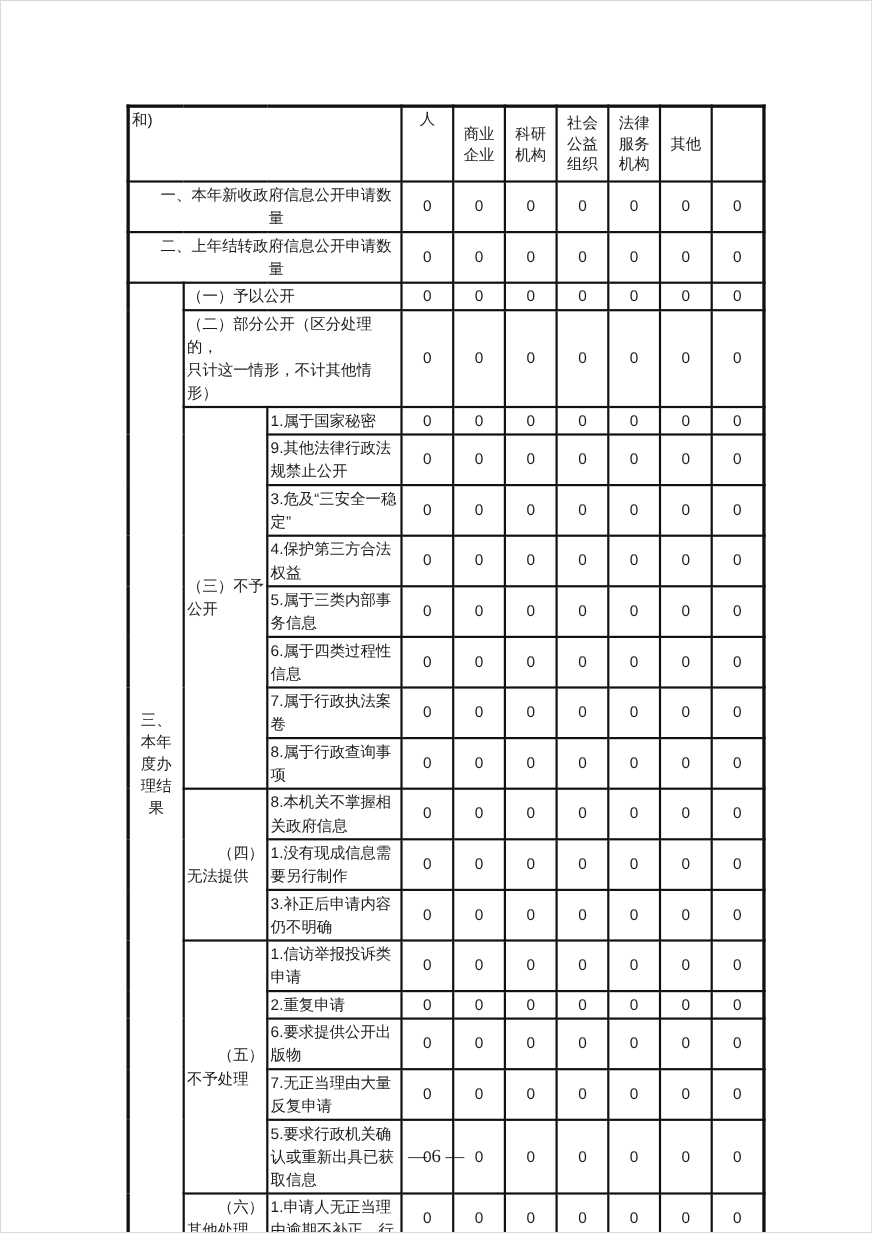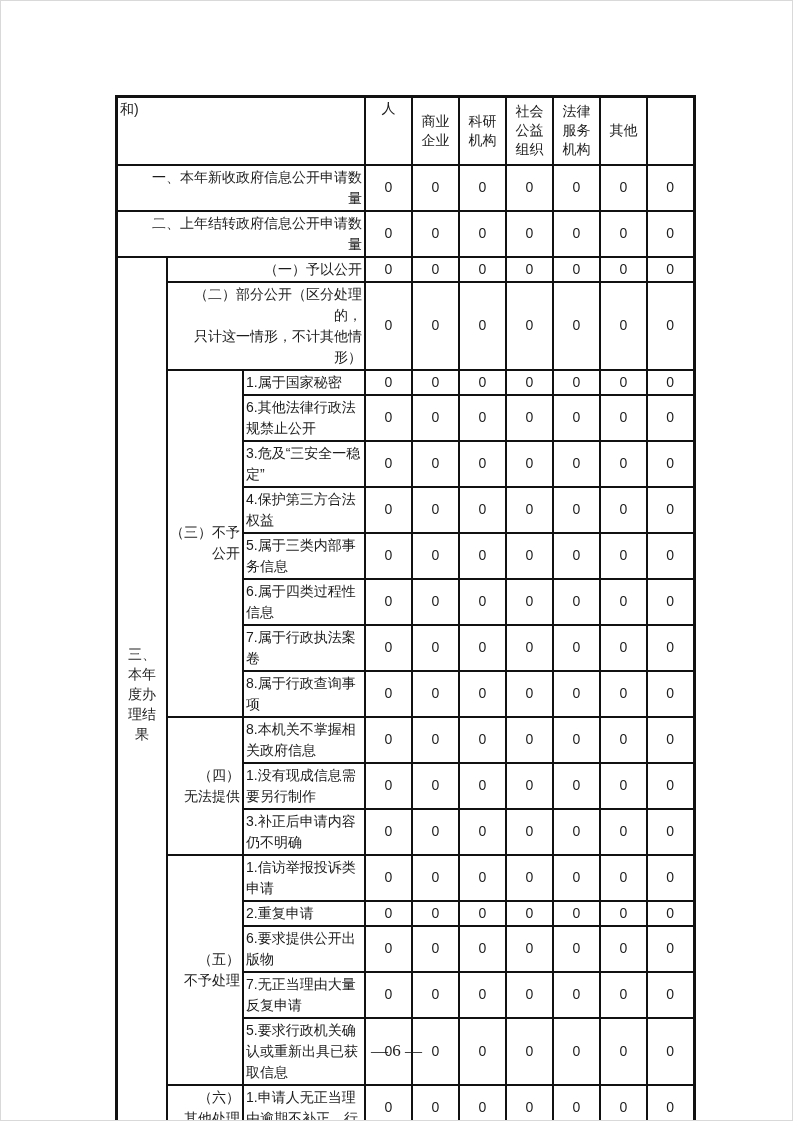--- a/index.html
+++ b/index.html
@@ -41,23 +41,23 @@
     height: 68px;
     line-height: 19px;
   }
   th.va-top { vertical-align: top; }
   th.corner {
     text-align: left;
     vertical-align: top;
     white-space: pre-line;
   }
   td.val { text-align: center; height: 23px; }
-  td.row-label { white-space: pre-line; text-align: right; padding-left: 22px; }
+  td.row-label { white-space: pre-line; text-align: center; padding-left: 22px; }
   td.item { white-space: pre-line; text-align: left; margin-top: 32px; }
-  td.grp { white-space: pre-line; text-align: right; vertical-align: middle; }
+  td.grp { white-space: pre-line; text-align: left; vertical-align: middle; }
   td.sec {
     text-align: center;
     vertical-align: middle;
     padding: 1px 10px;
     line-height: 20px;
   }
   .footer {
     position: absolute;
     left: 0; top: 1040px;
     width: 100%;
@@ -152,21 +152,21 @@
           <td class="item">1.属于国家秘密</td>
           <td class="val">0</td>
           <td class="val">0</td>
           <td class="val">0</td>
           <td class="val">0</td>
           <td class="val">0</td>
           <td class="val">0</td>
           <td class="val">0</td>
         </tr>
         <tr>
-          <td class="item">6.其他法律行政法
+          <td class="item">9.其他法律行政法
 规禁止公开</td>
           <td class="val">0</td>
           <td class="val">0</td>
           <td class="val">0</td>
           <td class="val">0</td>
           <td class="val">0</td>
           <td class="val">0</td>
           <td class="val">0</td>
         </tr>
         <tr>

